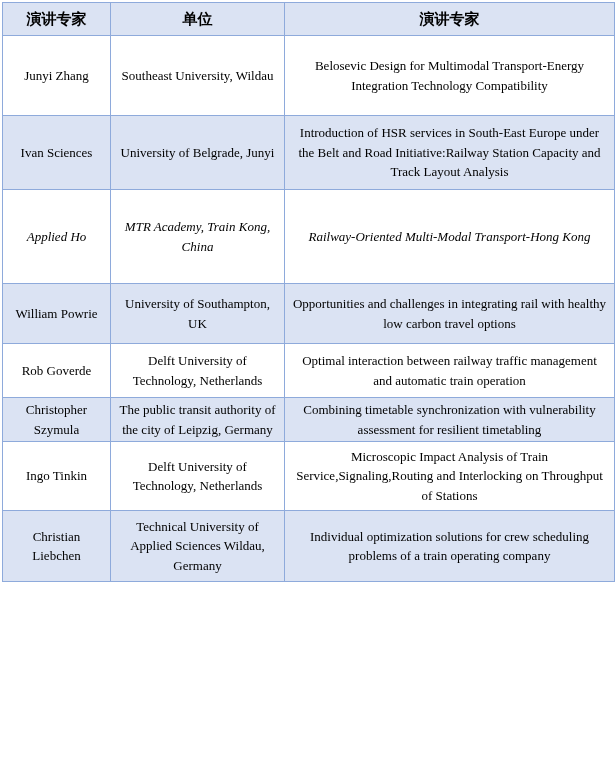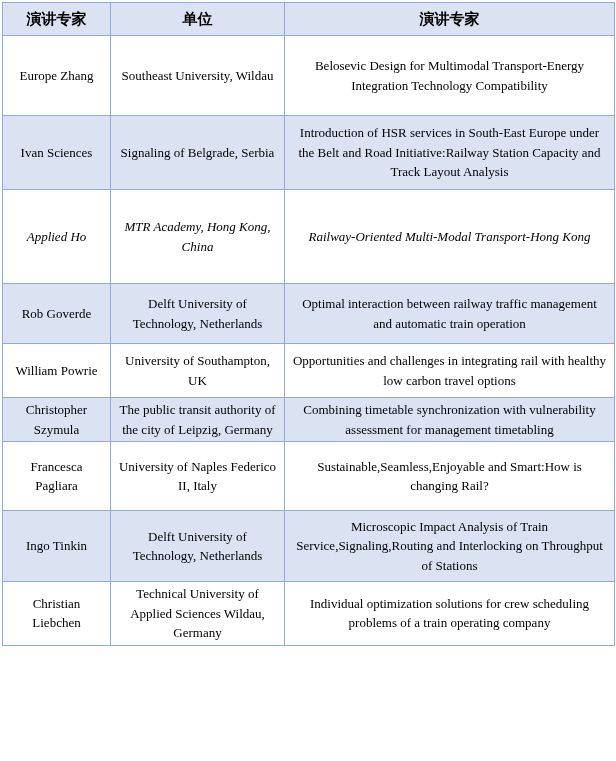--- a/index.html
+++ b/index.html
@@ -71,62 +71,57 @@
     </colgroup>
     <thead>
       <tr>
         <th>演讲专家</th>
         <th>单位</th>
         <th>演讲专家</th>
       </tr>
     </thead>
     <tbody id="table-body">
   <tr>
-    <td>Europe Zhang</td>
+    <td>Junyi Zhang</td>
     <td>Southeast University, Wildau</td>
     <td>Belosevic Design for Multimodal Transport-Energy Integration Technology Compatibility</td>
   </tr>
 
 
   <tr>
     <td>Ivan Sciences</td>
-    <td>Signaling of Belgrade, Serbia</td>
+    <td>University of Belgrade, Junyi</td>
     <td>Introduction of HSR services in South-East Europe under the Belt and Road Initiative:Railway Station Capacity and Track Layout Analysis</td>
   </tr>
 
 
   <tr>
     <td>Applied Ho</td>
-    <td>MTR Academy, Hong Kong, China</td>
+    <td>MTR Academy, Train Kong, China</td>
     <td>Railway-Oriented Multi-Modal Transport-Hong Kong</td>
+  </tr>
+
+  <tr>
+    <td>William Powrie</td>
+    <td>University of Southampton, UK</td>
+    <td>Opportunities and challenges in integrating rail with healthy low carbon travel options</td>
   </tr>
 
   <tr>
     <td>Rob Goverde</td>
     <td>Delft University of Technology, Netherlands</td>
     <td>Optimal interaction between railway traffic management and automatic train operation</td>
   </tr>
 
   <tr>
-    <td>William Powrie</td>
-    <td>University of Southampton, UK</td>
-    <td>Opportunities and challenges in integrating rail with healthy low carbon travel options</td>
+    <td>Christopher Szymula</td>
+    <td>The public transit authority of the city of Leipzig, Germany</td>
+    <td>Combining timetable synchronization with vulnerability assessment for resilient timetabling</td>
   </tr>
 
-  <tr>
-    <td>Christopher Szymula</td>
-    <td>The public transit authority of the city of Leipzig, Germany</td>
-    <td>Combining timetable synchronization with vulnerability assessment for management timetabling</td>
-  </tr>
-
-  <tr>
-    <td>Francesca Pagliara</td>
-    <td>University of Naples Federico II, Italy</td>
-    <td>Sustainable,Seamless,Enjoyable and Smart:How is changing Rail?</td>
-  </tr>
 
   <tr>
     <td>Ingo Tinkin</td>
     <td>Delft University of Technology, Netherlands</td>
     <td>Microscopic Impact Analysis of Train Service,Signaling,Routing and Interlocking on Throughput of Stations</td>
   </tr>
 
   <tr>
     <td>Christian Liebchen</td>
     <td>Technical University of Applied Sciences Wildau, Germany</td>

